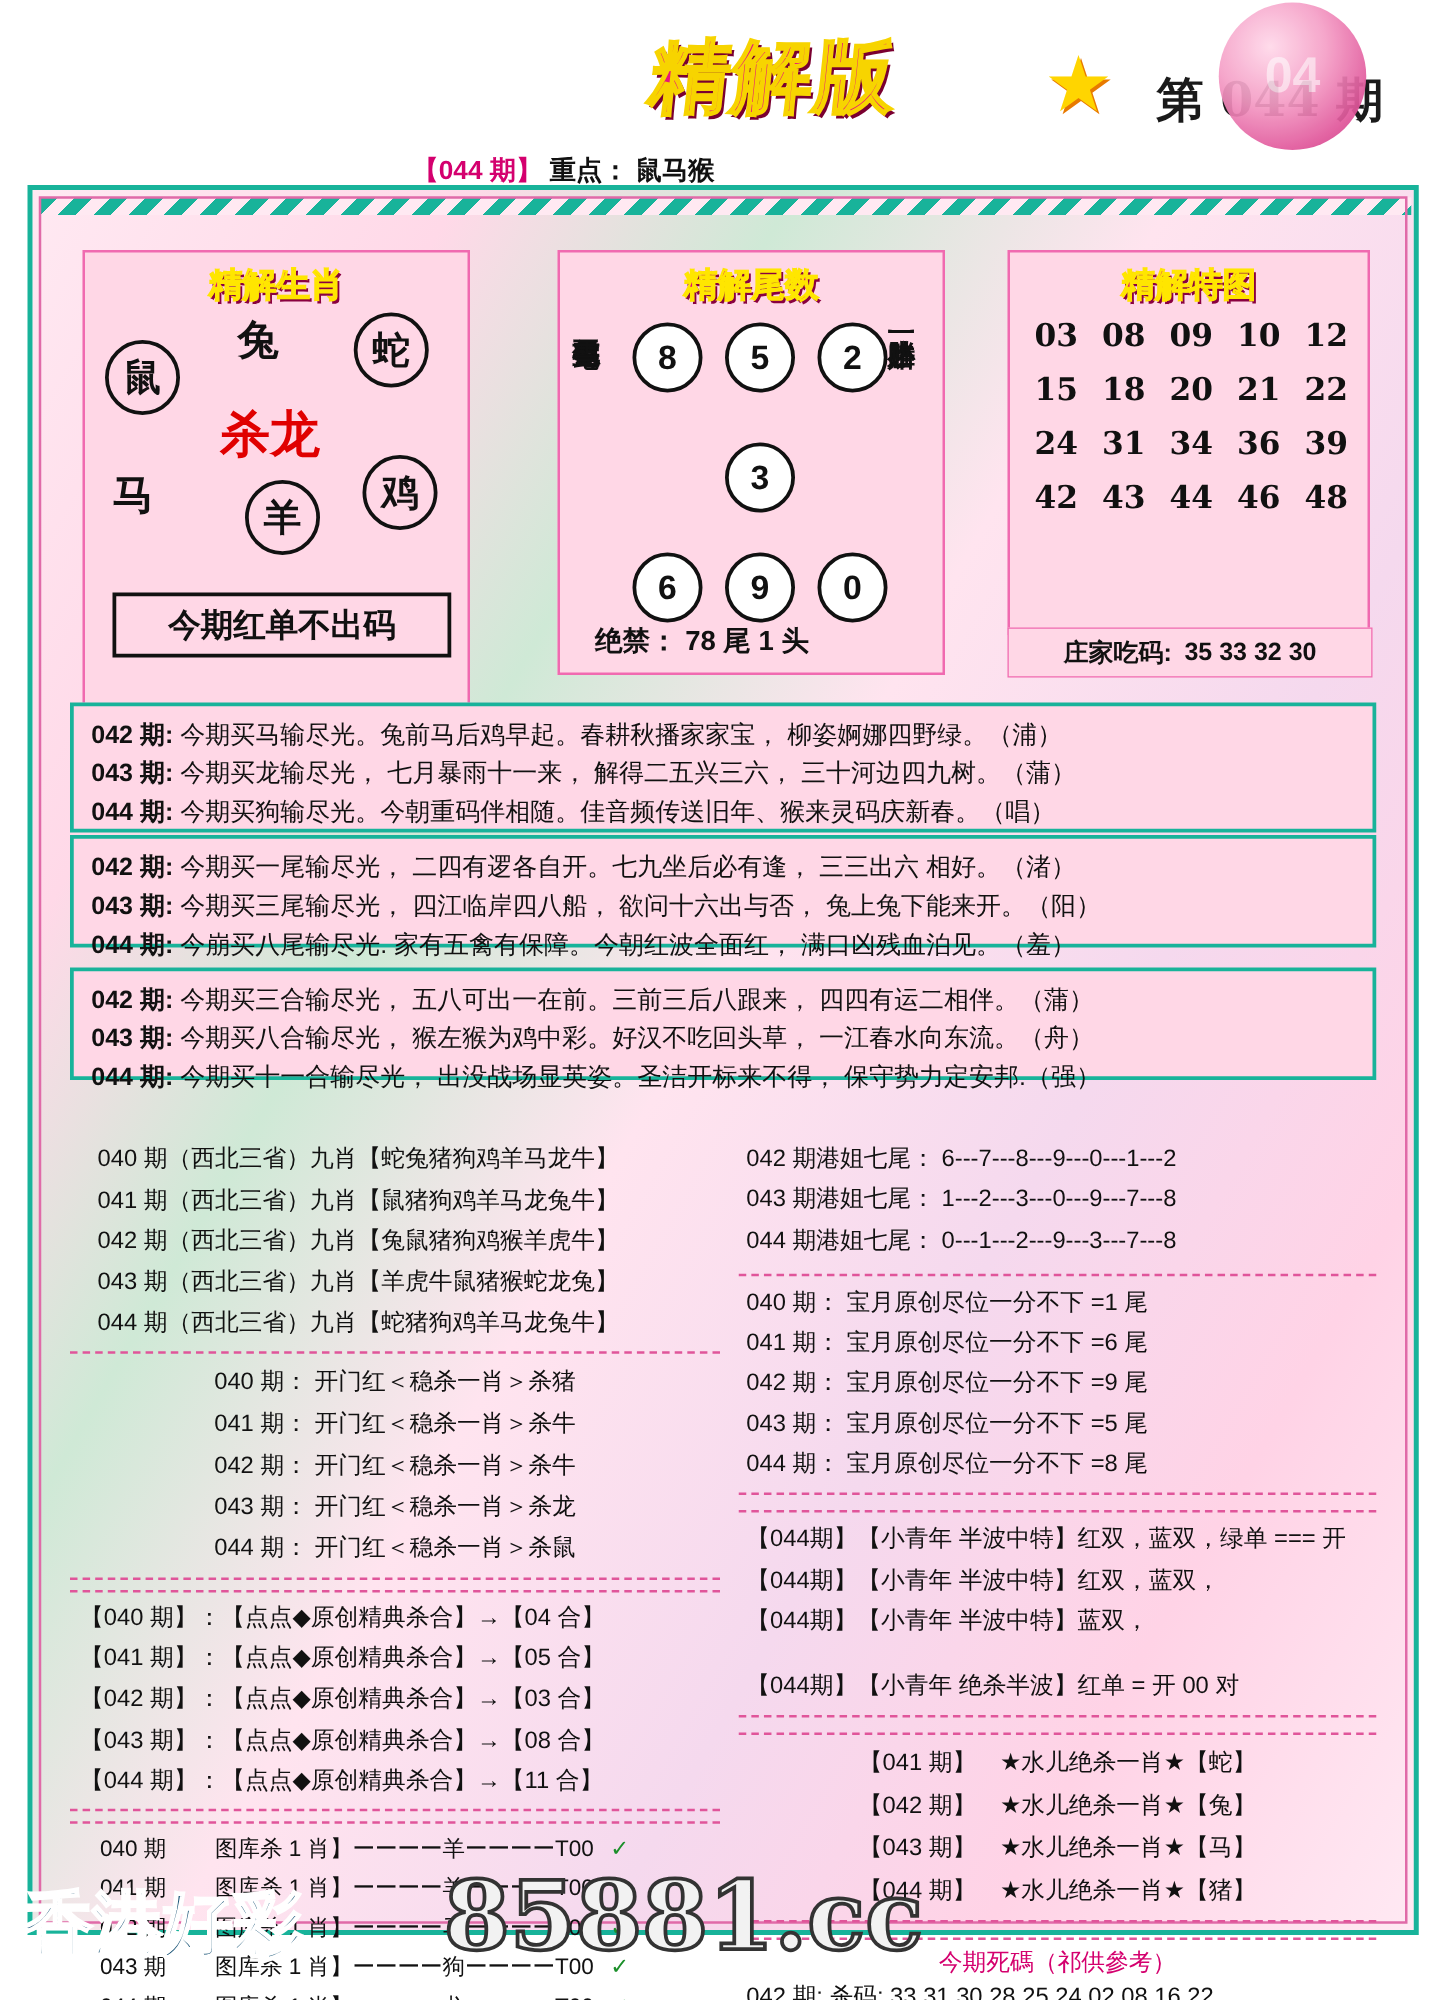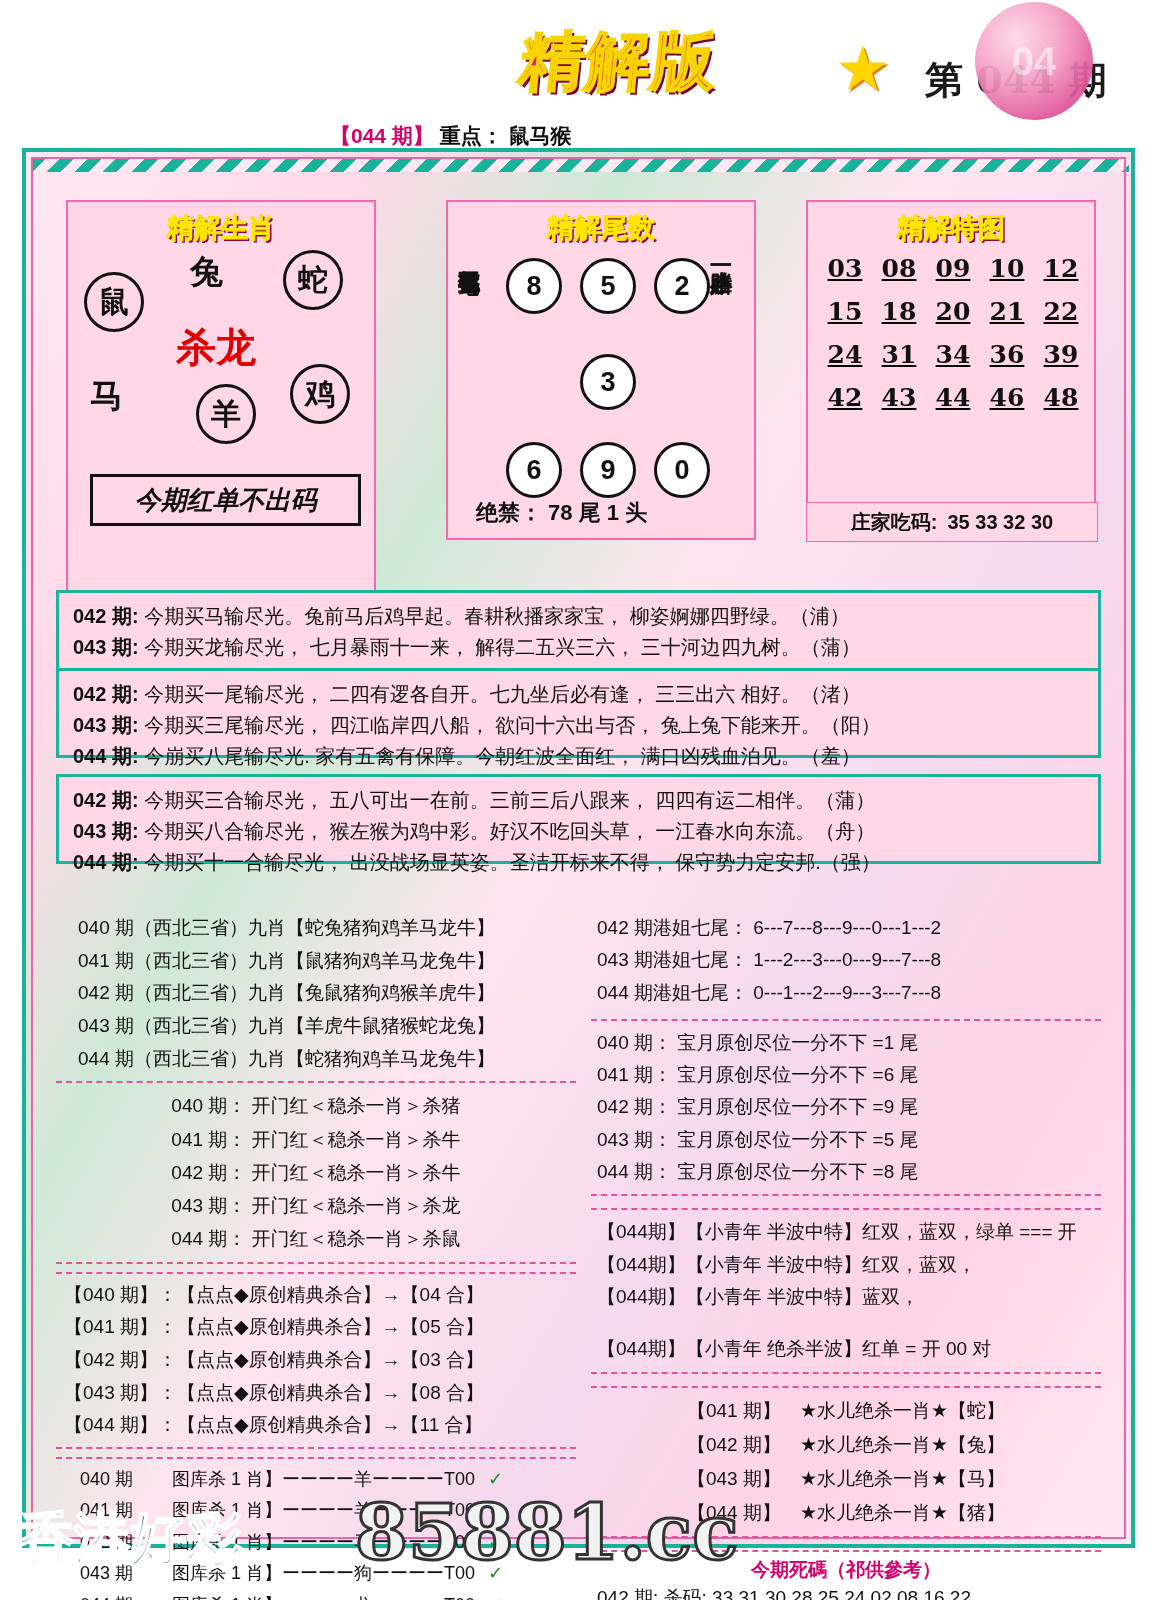--- a/index.html
+++ b/index.html
@@ -82,42 +82,42 @@
     font-family:"DejaVu Serif","Liberation Serif",serif;
   }
   .kill{
     position:absolute;font-size:40px;font-weight:bold;color:#e00000;
     font-family:"DejaVu Serif","Liberation Serif",serif;
   }
   .nored{
     position:absolute;left:22px;top:272px;width:265px;height:46px;
     border:3px solid #111;background:#ffd7e6;
     display:flex;align-items:center;justify-content:center;
-    font-size:26px;font-weight:bold;color:#111;font-style:italic;
+    font-size:26px;font-weight:bold;color:#111;
   }
 
   
   #box2{left:420px;top:48px;width:310px;height:340px;background:#ffd7e6;border:2px solid #f06ab0;}
   .vtext{
     position:absolute;writing-mode:vertical-rl;text-orientation:upright;
     font-size:22px;font-weight:bold;color:#111;line-height:1.05;
   }
   .tball{
     position:absolute;width:50px;height:50px;border:3px solid #111;border-radius:50%;
     background:#fff;display:flex;align-items:center;justify-content:center;
     font-size:27px;font-weight:bold;color:#111;
   }
   .ban{
     position:absolute;left:28px;top:296px;font-size:22px;font-weight:bold;color:#111;
   }
 
   
   #box3{left:780px;top:48px;width:290px;height:308px;background:#ffd7e6;border:2px solid #f06ab0;}
   .numgrid{position:absolute;left:10px;top:52px;width:270px;
-    display:grid;grid-template-columns:repeat(5,1fr);row-gap:14px;text-decoration:underline;}
+    display:grid;grid-template-columns:repeat(5,1fr);row-gap:14px;}
   .numgrid div{text-align:center;font-size:25px;font-weight:bold;color:#111;
     font-family:"DejaVu Serif","Liberation Serif",serif;}
   .eatline{
     position:absolute;left:780px;top:350px;width:290px;height:38px;
     background:#ffd7e6;border:1px solid #f06ab0;
     display:flex;align-items:center;justify-content:center;
     font-size:20px;font-weight:bold;color:#111;text-align:right;
   }
 
   
@@ -143,21 +143,21 @@
   .heline{font-size:19px;color:#111;line-height:1.72;white-space:nowrap;padding-left:8px;}
   .tkbox{border-top:2px dashed #e0559a;border-bottom:2px dashed #e0559a;margin-top:8px;padding:5px 0;}
   .tkline{font-size:18px;color:#111;line-height:1.75;white-space:nowrap;padding-left:24px;}
   .tkline .ck{color:#1b8f2a;font-weight:bold;}
 
   .rline{font-size:19px;color:#111;line-height:1.7;white-space:nowrap;padding-left:6px;}
   .rbox{border-top:2px dashed #e0559a;border-bottom:2px dashed #e0559a;margin-top:10px;padding:6px 0;}
   .rbox2{border-top:2px dashed #e0559a;border-bottom:2px dashed #e0559a;margin-top:12px;padding:6px 0;}
   .rcenter{font-size:19px;color:#111;line-height:1.8;text-align:center;white-space:nowrap;}
   .deadhead{
-    text-align:center;font-size:19px;font-weight:bold;color:#d4006e;
+    text-align:center;font-size:19px;font-weight:normal;color:#d4006e;
     border-top:2px dashed #e0559a;margin-top:12px;padding-top:5px;
   }
   .deadline{font-size:19px;color:#111;line-height:1.62;white-space:nowrap;padding-left:6px;}
 
   
   .footer{position:absolute;left:0;top:1480px;width:1157px;height:120px;}
   .f-left{
     position:absolute;left:18px;top:22px;font-size:56px;font-weight:bold;
     color:#0c4a6e;-webkit-text-stroke:2px #ffffff;
     font-family:"DejaVu Serif","Liberation Serif",serif;
@@ -243,21 +243,21 @@
         <div>46</div>
         <div>48</div>
       </div>
     </div>
 
     <div class="eatline">
       <span>庄家吃码:</span>
       <span style="margin-left:10px">35  33  32  30</span>
     </div>
 
-    <div class="tblock" style="top:410px;height:104px;margin-top:28px;">
+    <div class="tblock" style="top:410px;height:104px;">
       <div class="trow">
         <span class="lbl">042 期:</span>
         <span>今期买马输尽光。兔前马后鸡早起。春耕秋播家家宝， 柳姿婀娜四野绿。（浦）</span>
       </div>
       <div class="trow">
         <span class="lbl">043 期:</span>
         <span>今期买龙输尽光， 七月暴雨十一来， 解得二五兴三六， 三十河边四九树。（蒲）</span>
       </div>
       <div class="trow">
         <span class="lbl">044 期:</span>

